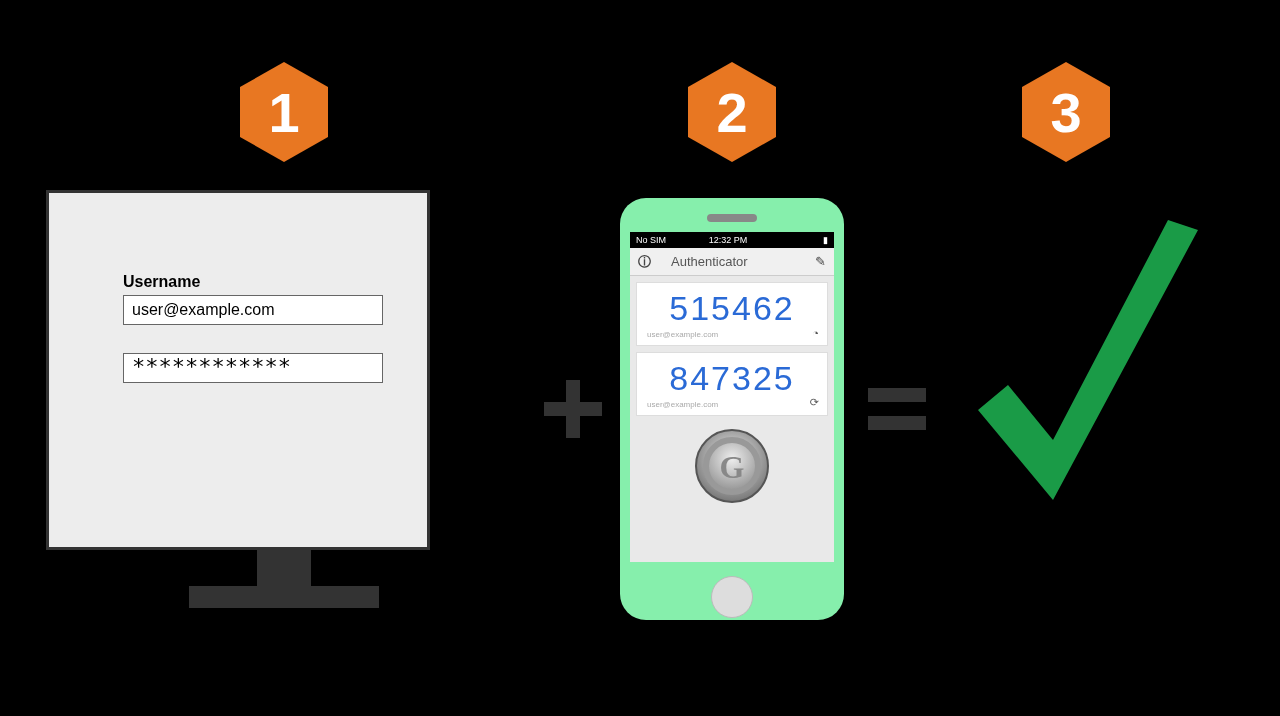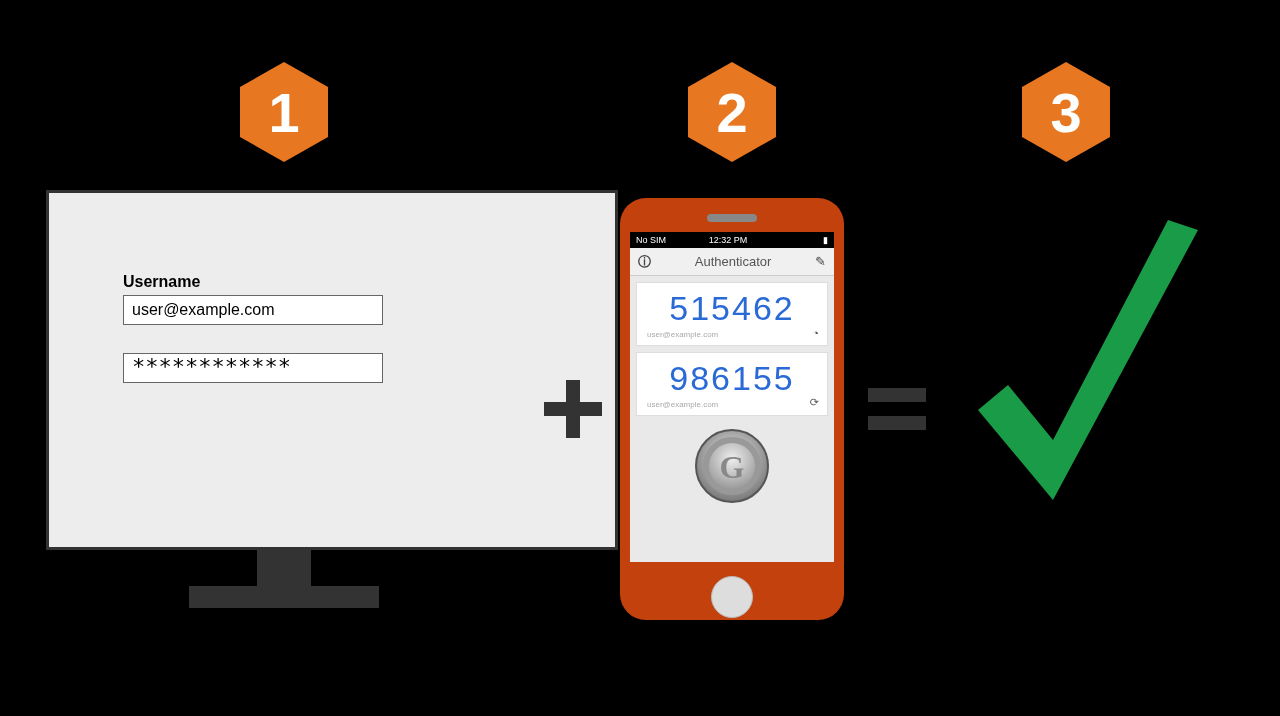--- a/index.html
+++ b/index.html
@@ -31,21 +31,21 @@
   }
 
   
   .monitor {
     position: absolute;
     left: 46px;
     top: 190px;
     width: 476px;
   }
   .screen {
-    width: 572px;
+    width: 384px;
     height: 360px;
     background: #ededed;
     border: 3px solid #333;
   }
   .stand-neck {
     width: 54px;
     height: 36px;
     background: #333;
     margin: 0 auto;
   }
@@ -89,21 +89,21 @@
     font-weight: 900;
   }
 
   
   .phone {
     position: absolute;
     left: 620px;
     top: 198px;
     width: 224px;
     height: 422px;
-    background: #c2410c;
+    background: #86efac;
     border-radius: 26px;
     padding: 10px;
   }
   .speaker {
     width: 50px; height: 8px; background:#888; border-radius:4px;
     margin: 6px auto 10px;
   }
   .phone-screen {
     background: #e9e9e9;
     width: 204px;
@@ -127,21 +127,21 @@
     height: 28px;
     background:#f0f0f0;
     border-bottom:1px solid #ccc;
     display:flex;
     align-items:center;
     justify-content:space-between;
     padding:0 8px;
     font-size:13px;
     color:#444;
   }
-  .appbar .title { flex:1; text-align:center; color:#555; }
+  .appbar .title { flex:1; text-align:left; color:#555;margin-left:20px; }
   .code-card {
     background:#fff;
     margin:6px;
     padding:6px 10px 6px 10px;
     border:1px solid #ddd;
     position:relative;
   }
   .code {
     color:#2a6ad6;
     font-size:34px;
@@ -237,21 +237,21 @@
       <span>✎</span>
     </div>
 
     <div class="code-card">
       <div class="code">515462</div>
       <div class="acct">user@example.com</div>
       <span class="card-icon">◔</span>
     </div>
 
     <div class="code-card">
-      <div class="code">986155</div>
+      <div class="code">847325</div>
       <div class="acct">user@example.com</div>
       <span class="card-icon">⟳</span>
     </div>
 
     <div class="vault">
       <svg viewBox="0 0 76 76" width="76" height="76">
         <defs>
           <radialGradient id="rg" cx="50%" cy="40%" r="60%">
             <stop offset="0%" stop-color="#eee"></stop>
             <stop offset="100%" stop-color="#777"></stop>

